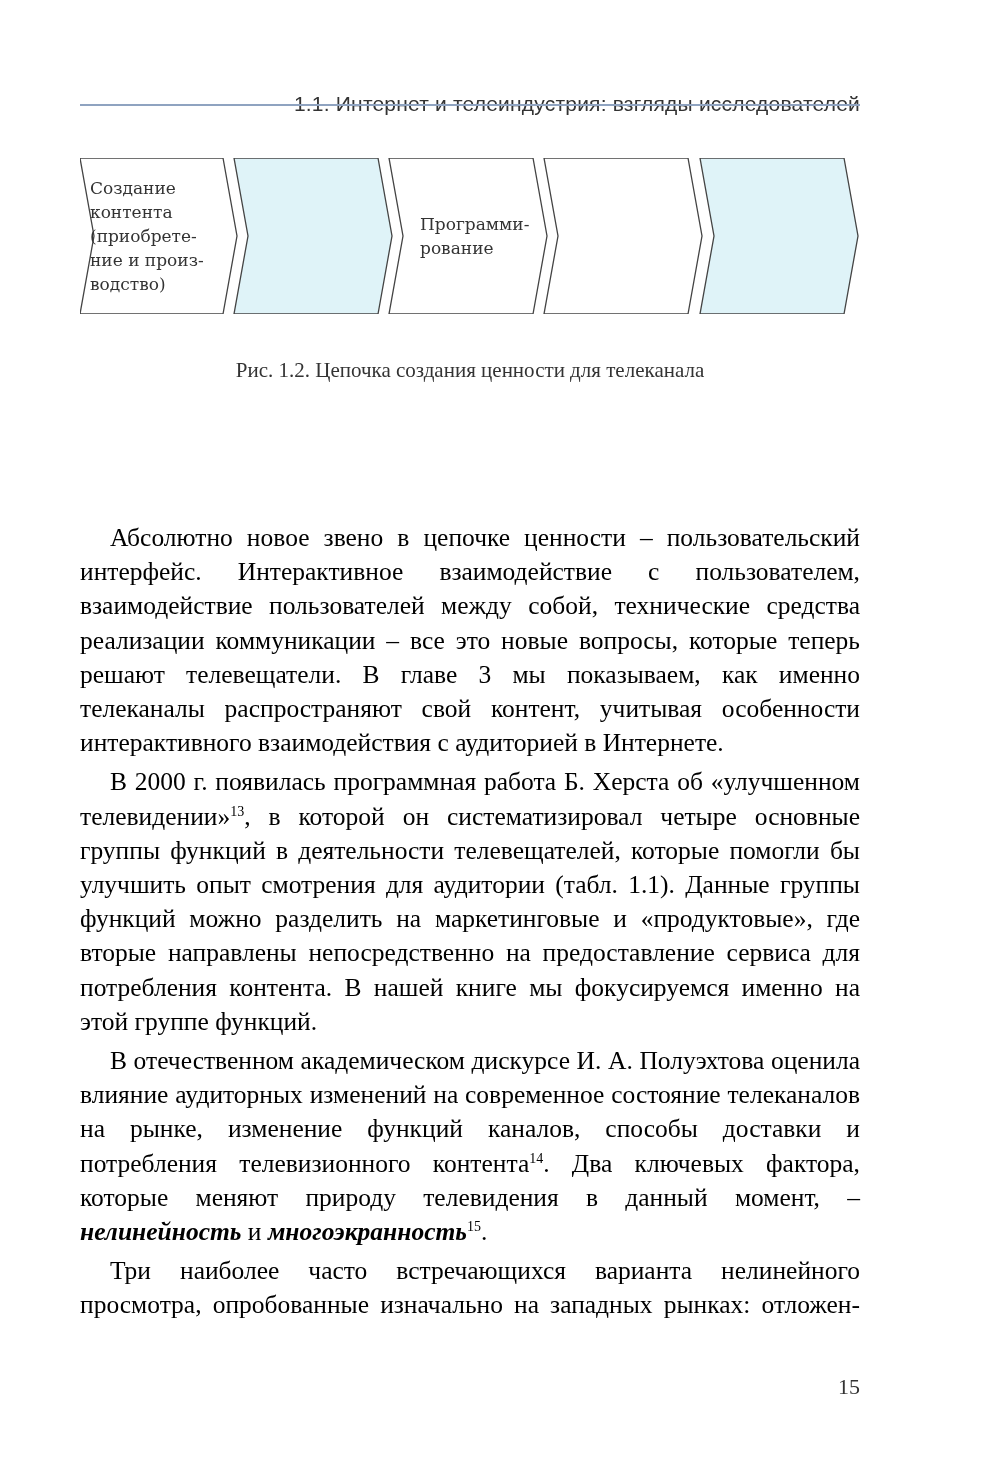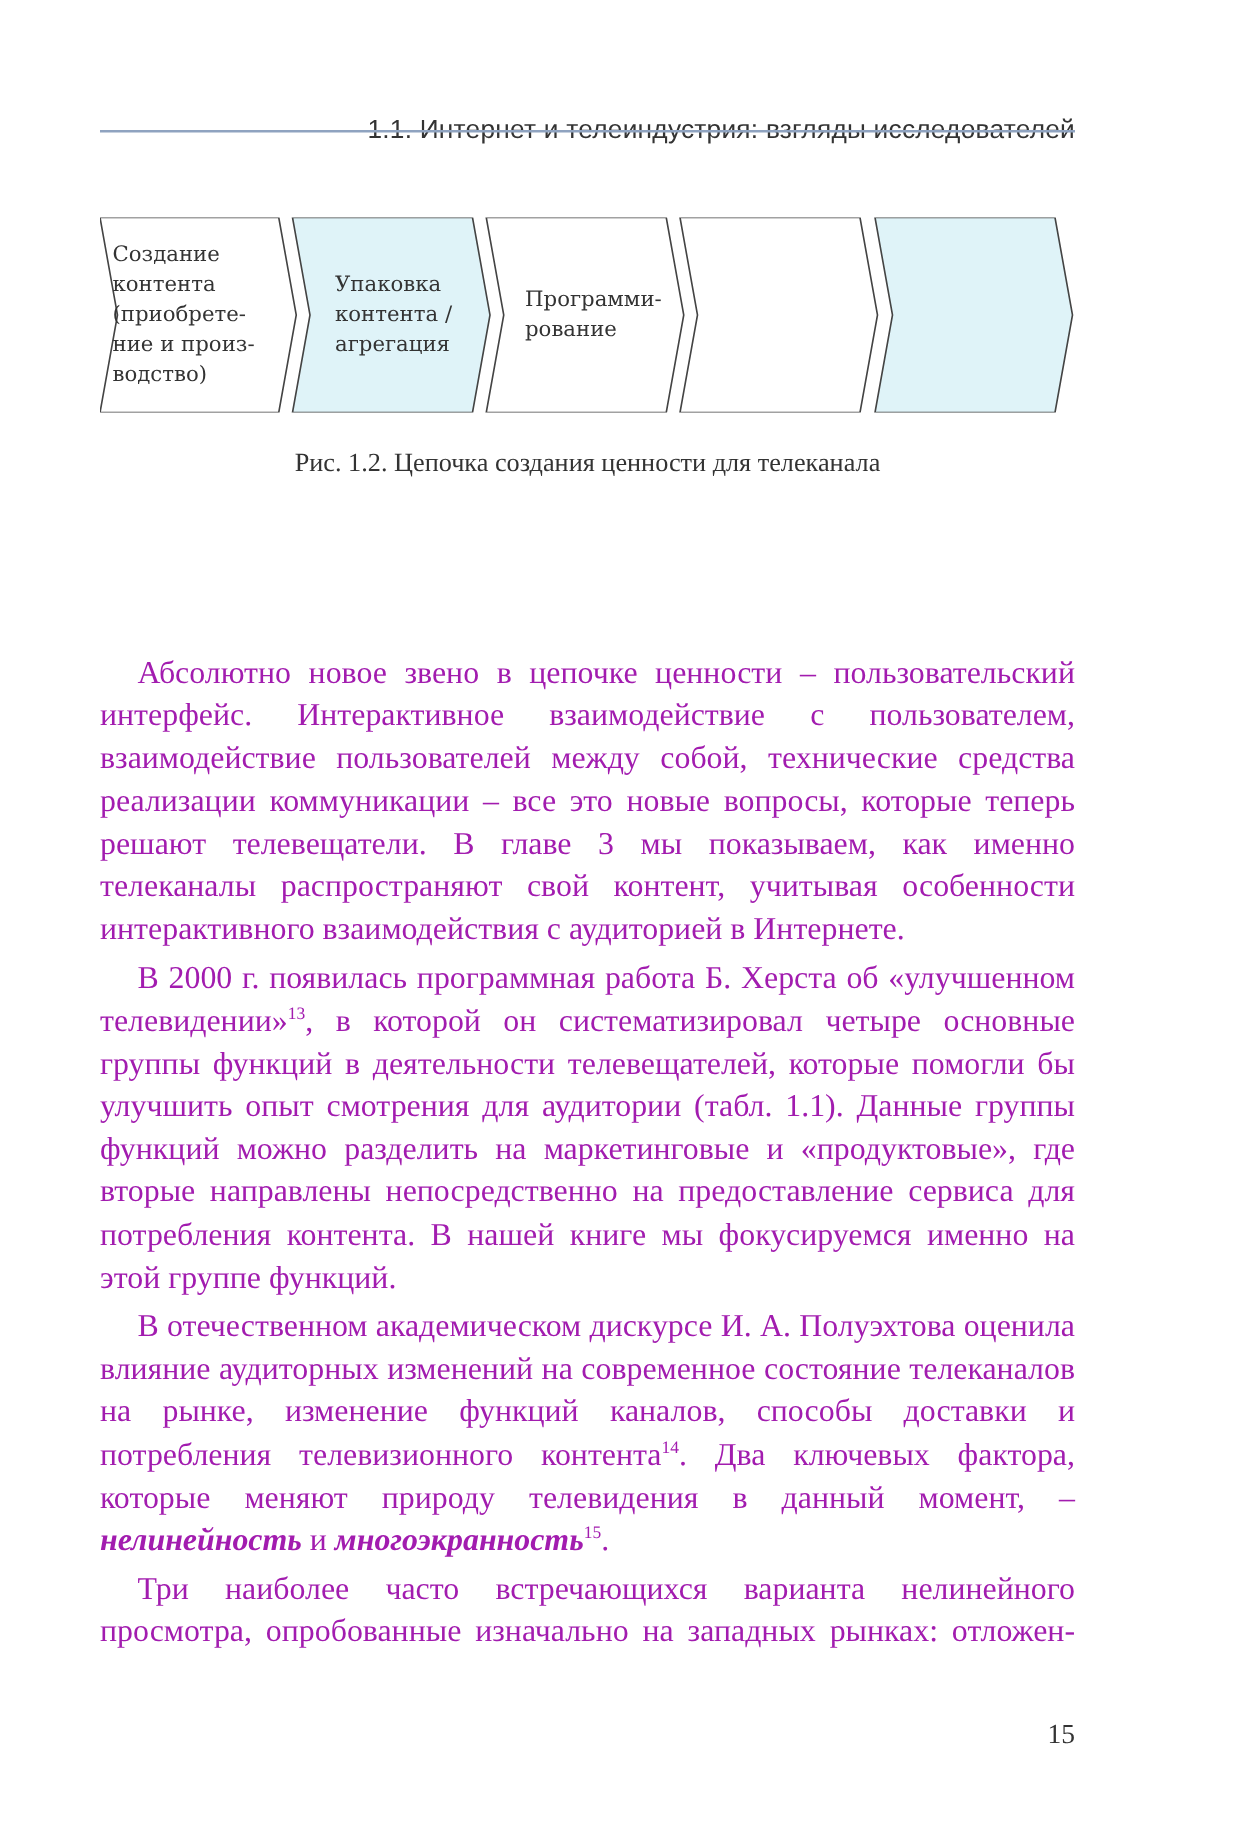--- a/index.html
+++ b/index.html
@@ -7,40 +7,40 @@
   .running-head {
     position: absolute; left: 0; top: 60px; width: 860px; text-align: right;
     font-family: "Liberation Sans", sans-serif; font-size: 21px; color: #333;
     letter-spacing: 0.2px;
     margin-top: 32px;
   }
   .head-rule {
     position: absolute; left: 80px; top: 104px; width: 780px; height: 2px;
     background: #8fa3c0;
   }
-  .chain { position: absolute; left: 80px; top: 158px; width: 780px; height: 112px; margin-top: 16px; }
+  .chain { position: absolute; left: 80px; top: 158px; width: 780px; height: 112px; }
   .chain svg { position: absolute; left: 0; top: 0; }
   .chev-label {
     position: absolute; font-family: "DejaVu Serif", serif; font-size: 17px;
     line-height: 24px; color: #333;
   }
   .caption {
     position: absolute; left: 80px; top: 356px; width: 780px; text-align: center;
     font-family: "Liberation Serif", serif; font-size: 21px; line-height: 29px; color: #333;
   }
   .caption b { font-weight: normal; }
   .source {
     position: absolute; left: 80px; top: 423px; width: 780px;
     font-family: "Liberation Serif", serif; font-size: 21px; line-height: 29px; color: #333;
   }
   .source i { font-style: italic; }
   .body-text {
     position: absolute; left: 80px; top: 521px; width: 780px;
     font-family: "Liberation Serif", serif; font-size: 25.5px; line-height: 34.2px;
-    color: #a21caf; text-align: justify;
+    color: #000000; text-align: justify;
   }
   .body-text p { margin: 0 0 5px 0; text-indent: 30px; }
   .body-text sup { font-size: 14px; line-height: 0; vertical-align: super; }
   .body-text .em { font-weight: bold; font-style: italic; }
   .page-num {
     position: absolute; left: 800px; top: 1374px; width: 60px; text-align: right;
     font-family: "Liberation Serif", serif; font-size: 22px; color: #333;
   }
 </style>
 </head>
@@ -63,25 +63,20 @@
     <polygon points="620,0 764,0 778,78 764,156 620,156 634,78" fill="#dff3f8" stroke="#444" stroke-width="1.3"></polygon>
   </svg>
 
   <div class="chev-label" style="left:10px; top:18px;">
     <div>Создание</div>
     <div>контента</div>
     <div>(приобрете-</div>
     <div>ние и произ-</div>
     <div>водство)</div>
   </div>
-  <div class="chev-label" style="left:188px; top:42px;">
-    <div>Упаковка</div>
-    <div>контента /</div>
-    <div>агрегация</div>
-  </div>
   <div class="chev-label" style="left:340px; top:54px;">
     <div>Программи-</div>
     <div>рование</div>
   </div>
 </div>
 
 <div class="caption">
   <div><b>Рис. 1.2.</b> <span>Цепочка создания ценности для телеканала</span></div>
 </div>
 

